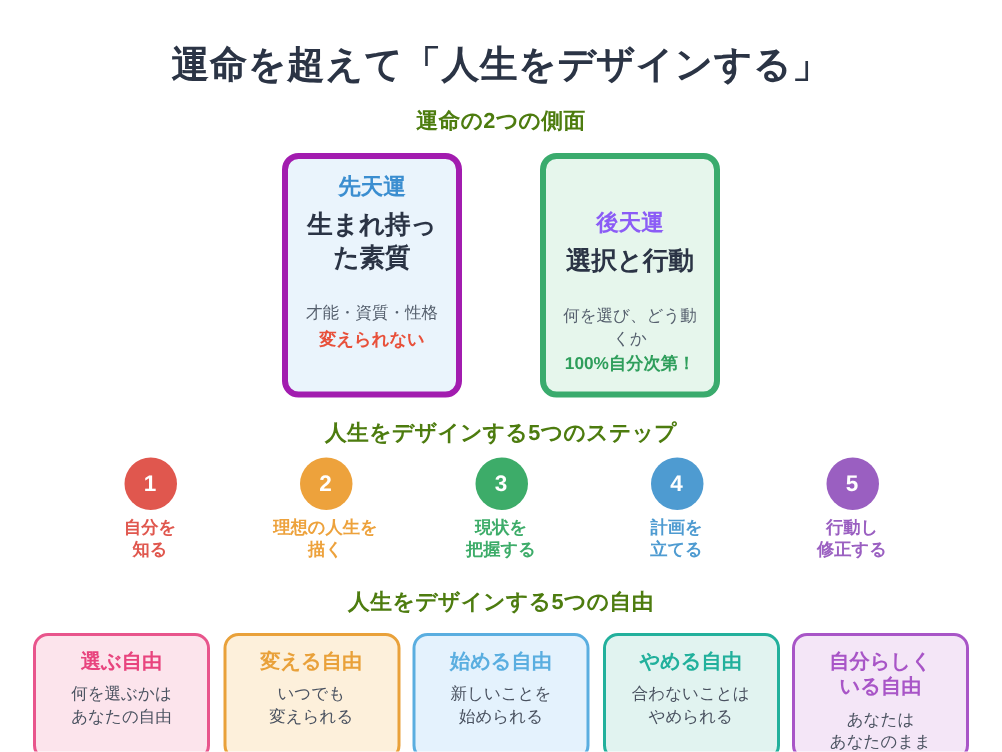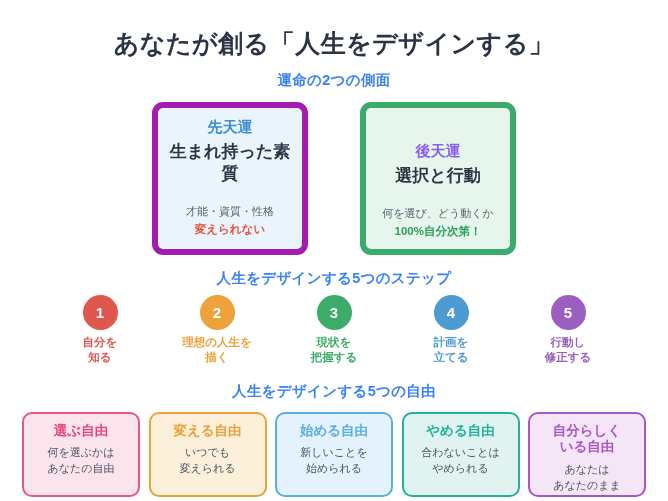--- a/index.html
+++ b/index.html
@@ -30,38 +30,38 @@
     font-weight: bold;
     color: #2b3445;
     letter-spacing: 0.5px;
     padding-top: 28px;
     line-height: 1.2;
   }
   .section-heading {
     text-align: center;
     font-size: 14.5px;
     font-weight: bold;
-    color: #3b82f6;
+    color: #4d7c0f;
     letter-spacing: 0.3px;
   }
   .heading-aspects { margin-top: 13px; }
   .heading-steps   { margin-top: 14px; }
   .heading-freedom { margin-top: 16px; }
 
   
   .cards-row {
     display: flex;
     justify-content: center;
     gap: 52px;
     margin-top: 12px;
   }
   .fate-card {
-    width: 156px;
+    width: 120px;
     border-radius: 11px;
-    border: 6px solid #a21caf;
+    border: 4px solid #a21caf;
     background: #eaf4fc;
     padding: 9px 6px 10px 6px;
     box-sizing: border-box;
     text-align: center;
   }
   .fate-card.green {
     border-color: #3aab6d;
     background: #e6f6ec;
   }
   .fate-title {
@@ -165,21 +165,21 @@
     font-weight: bold;
     color: #e0a33c;
     letter-spacing: 0.5px;
   }
 </style>
 </head>
 <body>
 
 <div class="page">
 
-  <div class="main-title">あなたが創る「人生をデザインする」</div>
+  <div class="main-title">運命を超えて「人生をデザインする」</div>
 
   <div class="section-heading heading-aspects">運命の2つの側面</div>
 
   <div class="cards-row">
     <div class="fate-card">
       <div class="fate-title">先天運</div>
       <div class="fate-sub">生まれ持った素質</div>
       <div class="fate-detail">才能・資質・性格</div>
       <div class="fate-accent">変えられない</div>
     </div>

